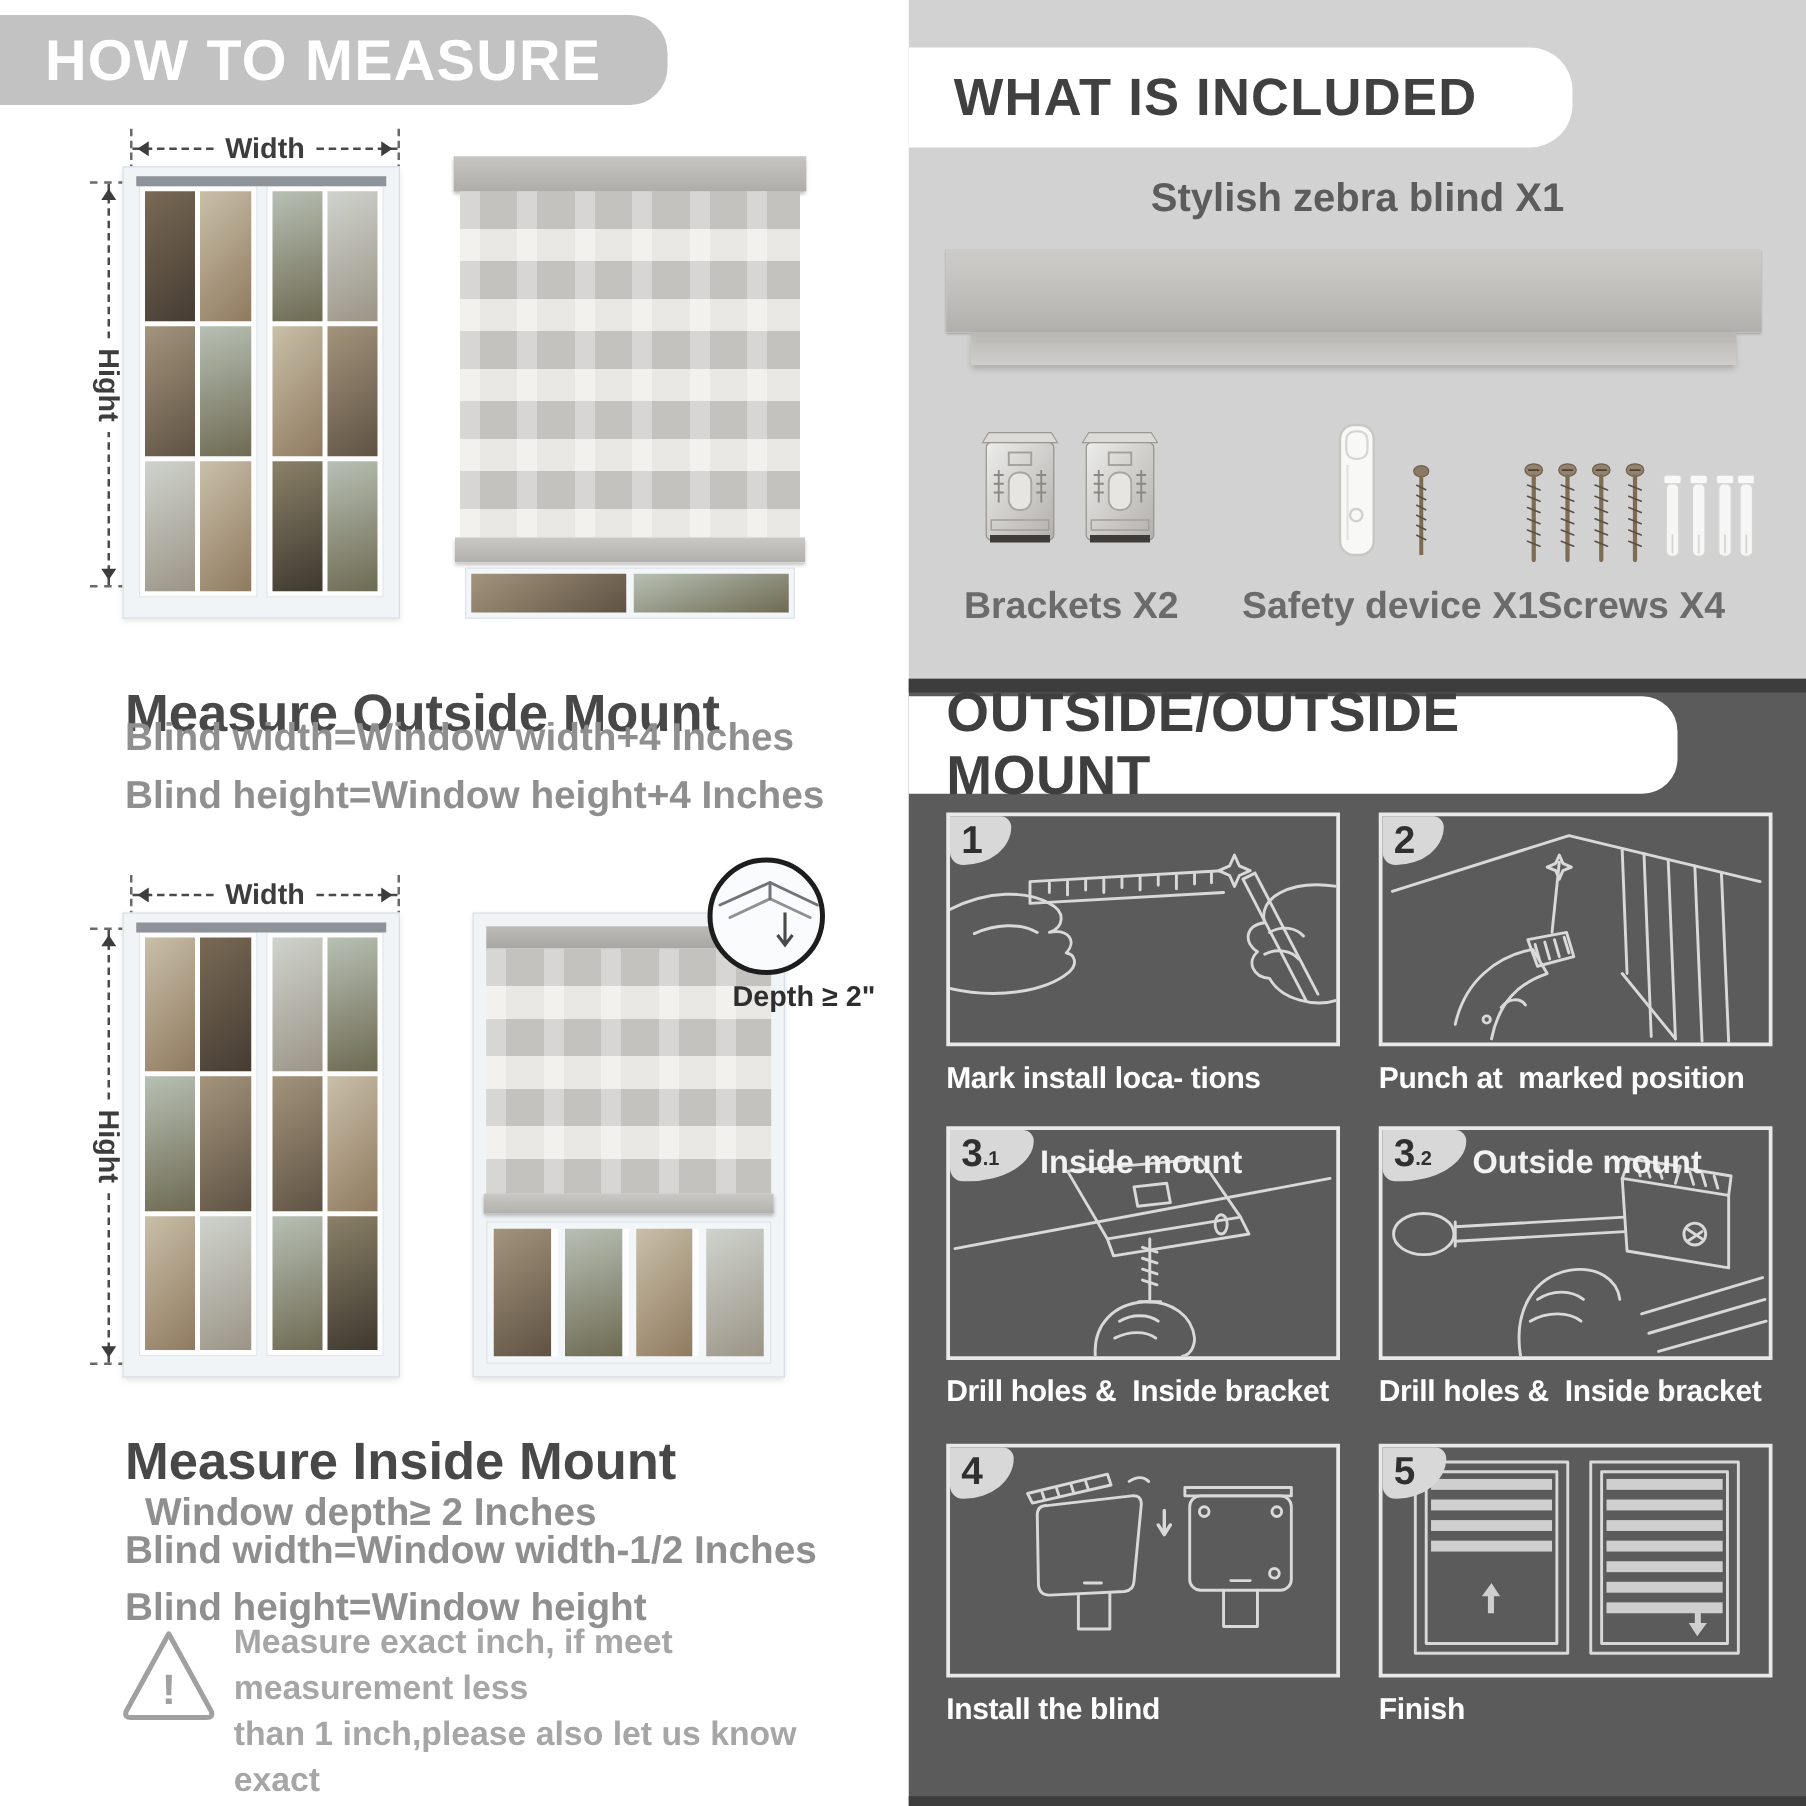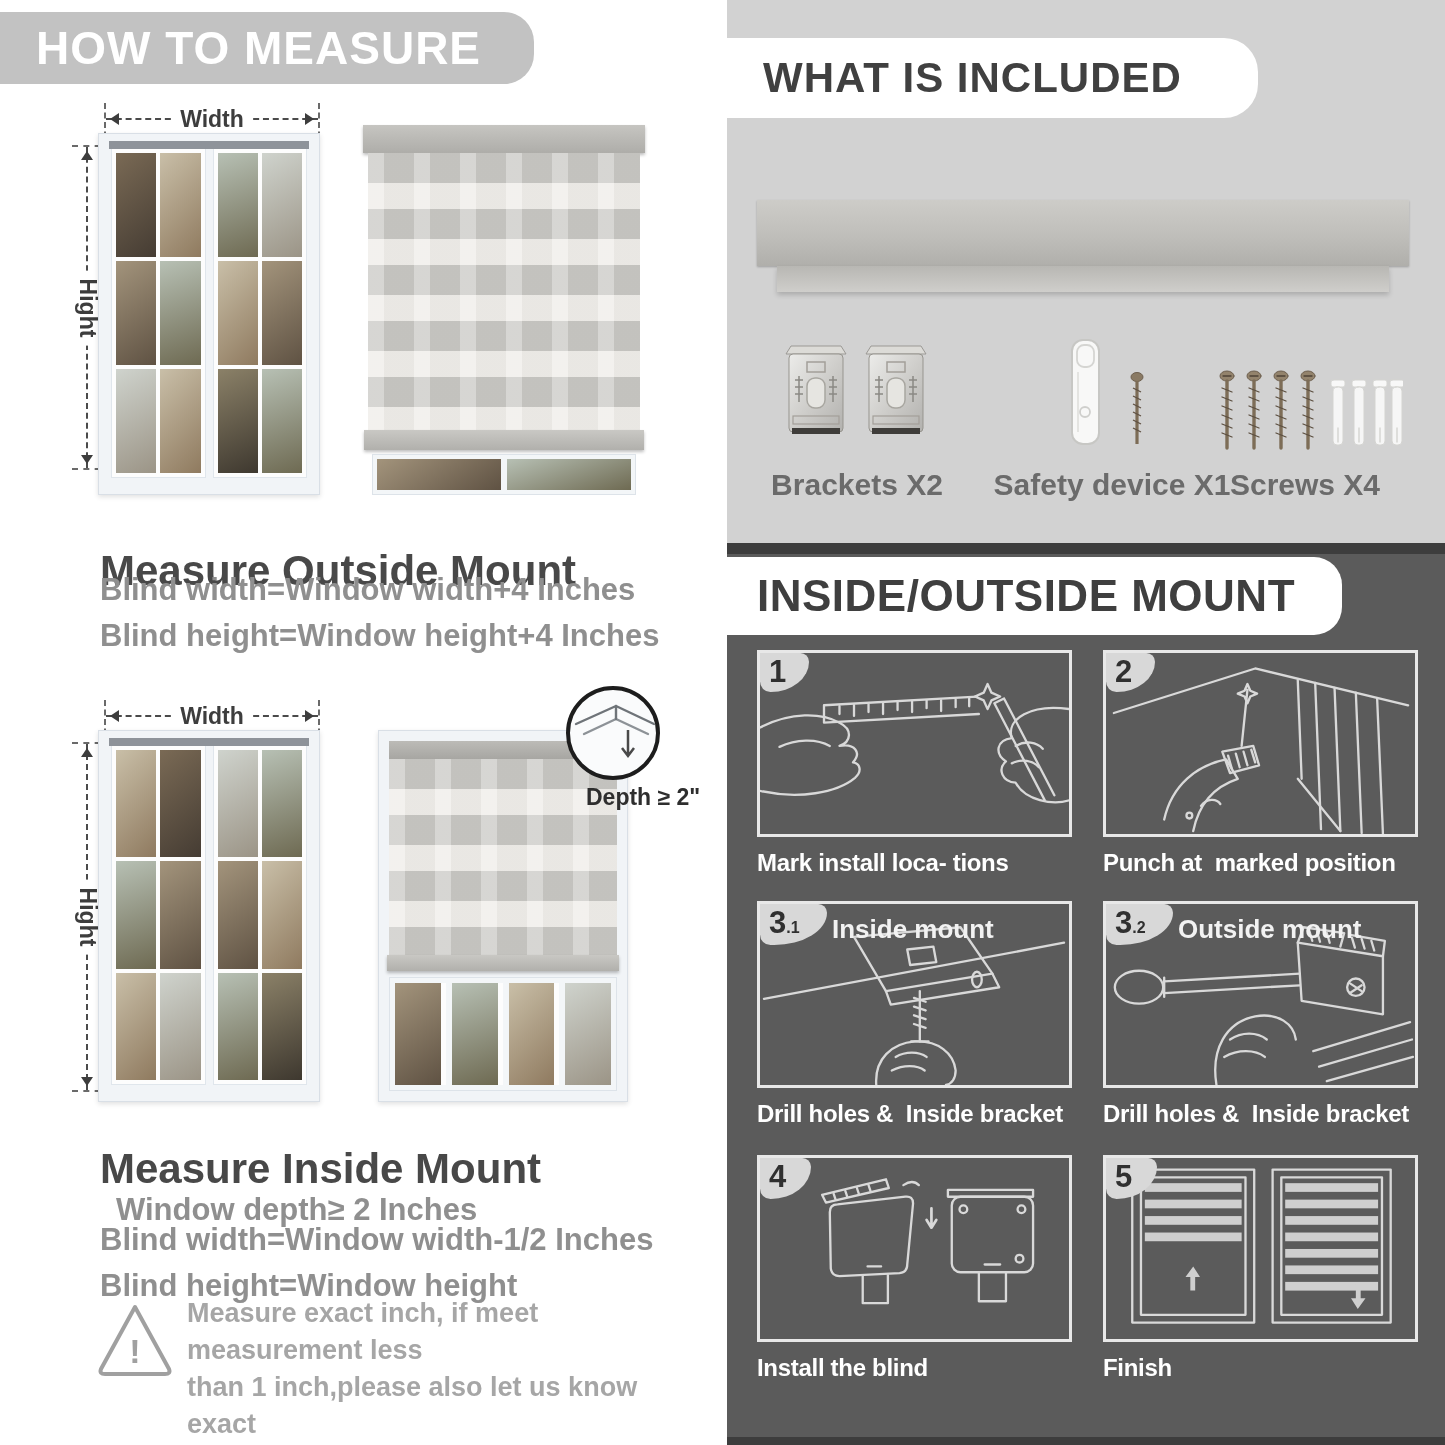--- a/index.html
+++ b/index.html
@@ -229,20 +229,21 @@
 than 1 inch,please also let us know exact
 measurement, please do not leave it</div>
     </div>
   </div>
 
   <div class="top-sec">
     <div class="banner banner-included">
       <span>WHAT IS INCLUDED</span>
     </div>
 
+    <div class="blind-title">Stylish zebra blind X1</div>
     <div class="headrail-big"></div>
     <div class="headrail-big2"></div>
 
     <svg class="abs" style="left:58px;top:342px;" width="62" height="100" viewBox="0 0 62 100">
       <defs>
           <linearGradient id="met" x1="0" y1="0" x2="1" y2="1">
         <stop offset="0" stop-color="#ececea"></stop>
             <stop offset="0.5" stop-color="#cfcecb"></stop>
             <stop offset="1" stop-color="#b2b1ae"></stop>
       </linearGradient>
@@ -329,21 +330,21 @@
     <span class="comp-label" style="left:130px;">Brackets X2</span>
     <span class="comp-label" style="left:385px;">Safety device X1</span>
     <span class="comp-label" style="left:578px;">Screws X4</span>
   </div>
 
   <div class="bottom-sec">
     <div class="divider-top"></div>
     <div class="divider-bottom"></div>
 
     <div class="banner banner-mount">
-      <span>INSIDE/OUTSIDE MOUNT</span>
+      <span>OUTSIDE/OUTSIDE MOUNT</span>
     </div>
 
     <div class="panel" style="left:30px;top:107px;">
       <div class="badge" style="width:34px;height:38px;">
         <span class="badge-num">1</span>
 
       </div>
 
       <svg viewBox="0 0 315 187">
         <g class="sketch">

